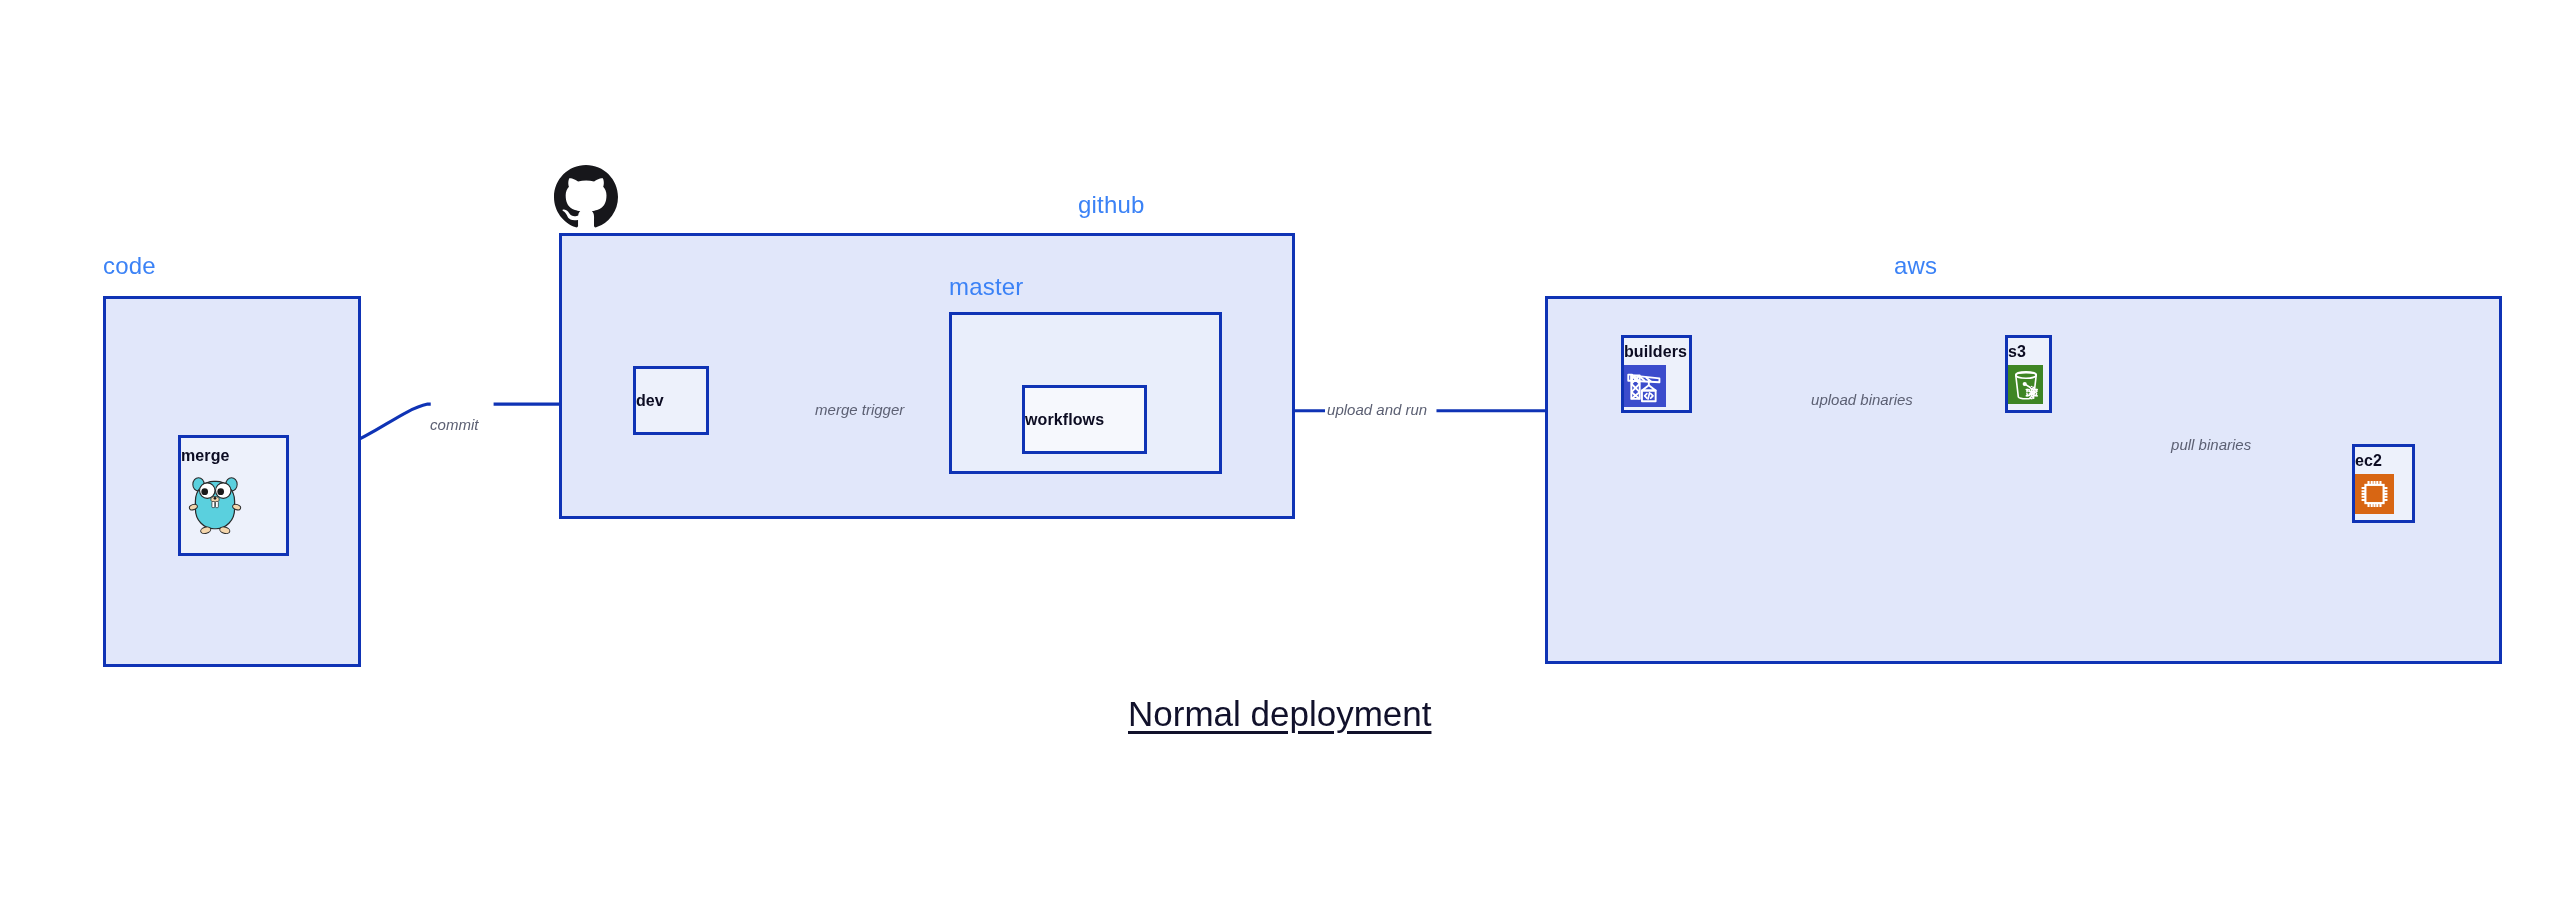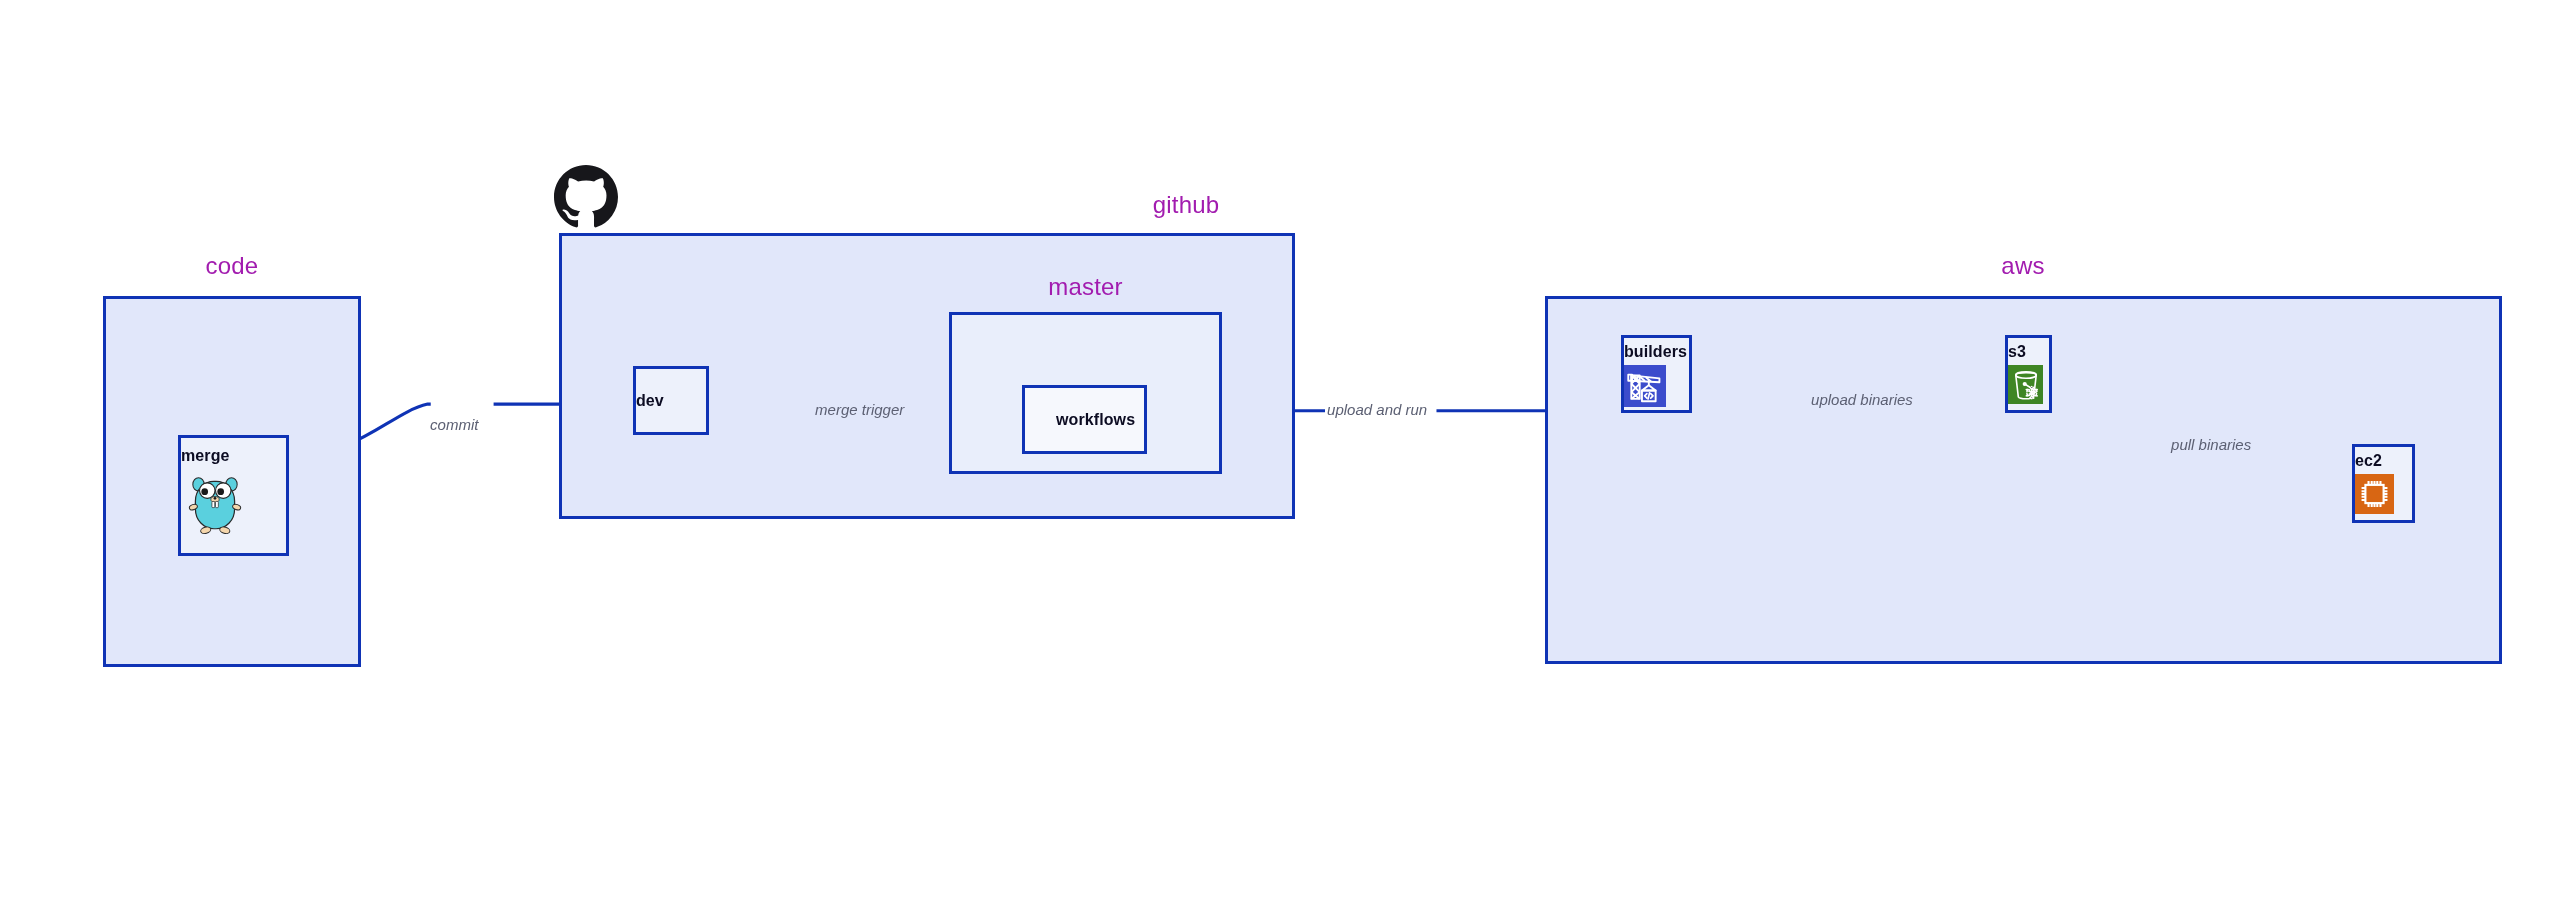--- a/index.html
+++ b/index.html
@@ -14,26 +14,25 @@
   
   .zone{
     position:absolute;
     background:#e1e7fa;
     border:3.6px solid #0f33b5;
     box-sizing:border-box;
   }
   .zone.inner{background:#e9eefb;}
   .zone-label{
     position:absolute;
-    color:#a21caf;
+    color:#3b82f6;
     font-size:24px;
     font-weight:400;
     letter-spacing:0.2px;
     white-space:nowrap;
-    text-align:center;
   }
 
   
   .node{
     position:absolute;
     background:#edf1fb;
     border:3.1px solid #0f33b5;
     box-sizing:border-box;
     display:flex;
     flex-direction:column;
@@ -158,21 +157,21 @@
   <div class="zone-label" style="left:1078px;top:191px;width:216px;">github</div>
   <div class="zone" style="left:559px;top:233px;width:736px;height:286px;"></div>
 
   <div class="zone-label" style="left:949px;top:273px;width:273px;">master</div>
   <div class="zone inner" style="left:949px;top:312px;width:273px;height:162px;"></div>
 
   <div class="node" style="left:633px;top:366px;width:76px;height:69px;">
     <div class="node-title center">dev</div>
   </div>
 
-  <div class="node light" style="left:1022px;top:385px;width:125px;height:69px;padding-left:31px;">
+  <div class="node light" style="left:1022px;top:385px;width:125px;height:69px;">
     <div class="node-title center">workflows</div>
   </div>
 
   <div class="zone-label" style="left:1894px;top:252px;width:258px;">aws</div>
   <div class="zone" style="left:1545px;top:296px;width:957px;height:368px;"></div>
 
   <div class="node" style="left:1621px;top:335px;width:71px;height:78px;">
     <div class="node-title" style="margin-top:5.2px;">builders</div>
     <div class="node-icon" style="margin-top:4.1px;width:42px;height:42px;background:#3b4ccc;">
       <svg viewBox="0 0 100 100" width="38" height="38">
@@ -245,15 +244,16 @@
   <div class="edge-label" style="left:428px;top:417px;">commit</div>
 
   <div class="edge-label on-zone" style="left:813px;top:402px;text-align:right;">merge trigger</div>
 
   <div class="edge-label" style="left:1325px;top:402px;">upload and run</div>
 
   <div class="edge-label on-zone" style="left:1809px;top:392px;">upload binaries</div>
 
   <div class="edge-label on-zone" style="left:2169px;top:403px;margin-top:34px;">pull binaries</div>
 
+  <div id="caption" style="left:1128px;top:694px;">Normal deployment</div>
 
 </div>
 
 
 </body></html>

